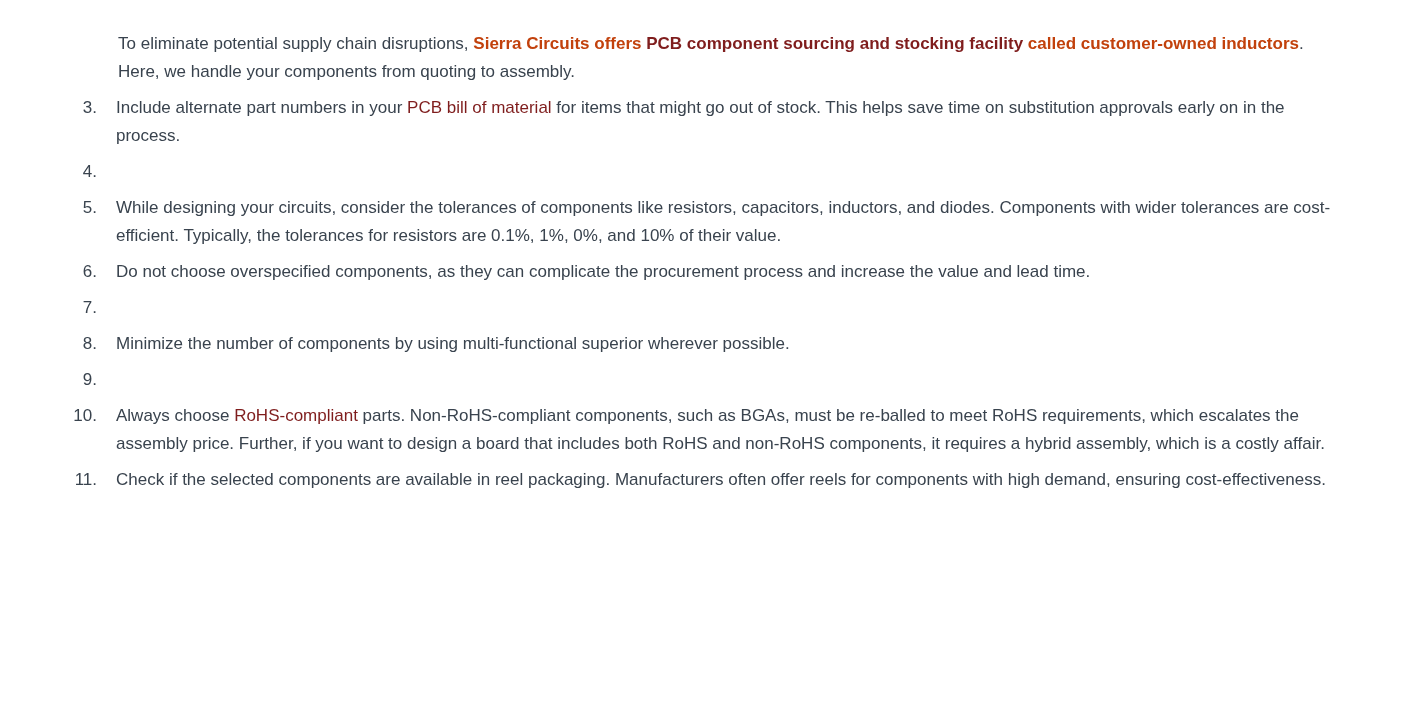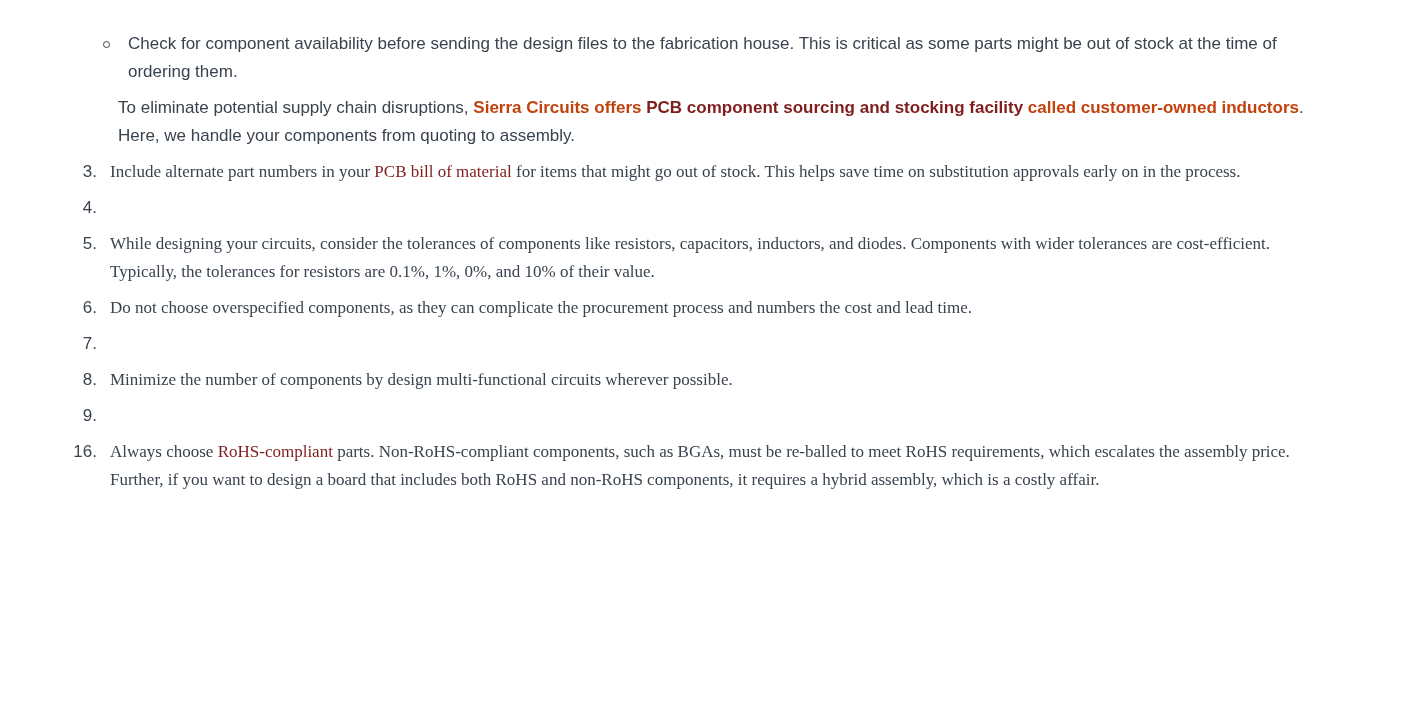--- a/index.html
+++ b/index.html
@@ -29,65 +29,65 @@
   }
   .bullet-text { max-width: 1185px; }
 
   
   .para { margin-left: 118px; max-width: 1212px; margin-bottom: 8px; }
 
   
   ol.list { list-style: none; }
   ol.list li { display: flex; margin-bottom: 8px; }
   .num { width: 97px; text-align: right; flex-shrink: 0; }
-  .li-content { margin-left: 13px; flex: 1; max-width: 1216px; font-family: Liberation Serif, serif; }
+  .li-content { margin-left: 19px; flex: 1; max-width: 1216px; }
 
   
   .normal { color: #39434e; }
   .bold { font-weight: 700; color: #c2410c; }
   a.link, a.link-bold { color: #7f1d1d; text-decoration: none; cursor: pointer; }
   a.link-bold { font-weight: 700; }
 </style>
 </head>
 <body>
 
 <div class="doc">
 
-  <div class="bullet-row">
-    <span class="bullet-marker"></span>
-    <span class="bullet-text"><span class="normal">Check for component availability before sending the design files to the fabrication house. This is critical as some parts might be out of stock at the time of ordering them.</span></span>
-  </div>
 
   <p class="para"><span class="normal">To eliminate potential supply chain disruptions, </span><span class="bold">Sierra Circuits offers </span><a href="#" class="link-bold">PCB component sourcing and stocking facility</a><span class="bold"> called customer-owned inductors</span><span class="normal">. Here, we handle your components from quoting to assembly.</span></p>
 
   <ol class="list">
       <li>
         <span class="num">3.</span>
         <span class="li-content"><span class="normal">Include alternate part numbers in your </span><a href="#" class="link">PCB bill of material</a><span class="normal"> for items that might go out of stock. This helps save time on substitution approvals early on in the process.</span></span>
       </li>
       <li>
         <span class="num">4.</span>
       </li>
       <li>
         <span class="num">5.</span>
         <span class="li-content"><span class="normal">While designing your circuits, consider the tolerances of components like resistors, capacitors, inductors, and diodes. Components with wider tolerances are cost-efficient. Typically, the tolerances for resistors are 0.1%, 1%, 0%, and 10% of their value.</span></span>
       </li>
       <li>
         <span class="num">6.</span>
-        <span class="li-content"><span class="normal">Do not choose overspecified components, as they can complicate the procurement process and numbers the cost and lead time.</span></span>
+        <span class="li-content"><span class="normal">Do not choose overspecified components, as they can complicate the procurement process and increase the value and lead time.</span></span>
       </li>
       <li>
         <span class="num">7.</span>
       </li>
       <li>
         <span class="num">8.</span>
-        <span class="li-content"><span class="normal">Minimize the number of components by design multi-functional circuits wherever possible.</span></span>
+        <span class="li-content"><span class="normal">Minimize the number of components by using multi-functional superior wherever possible.</span></span>
       </li>
       <li>
         <span class="num">9.</span>
       </li>
       <li>
-        <span class="num">16.</span>
+        <span class="num">10.</span>
         <span class="li-content"><span class="normal">Always choose </span><a href="#" class="link">RoHS-compliant</a><span class="normal"> parts. Non-RoHS-compliant components, such as BGAs, must be re-balled to meet RoHS requirements, which escalates the assembly price. Further, if you want to design a board that includes both RoHS and non-RoHS components, it requires a hybrid assembly, which is a costly affair.</span></span>
+      </li>
+      <li>
+        <span class="num">11.</span>
+        <span class="li-content"><span class="normal">Check if the selected components are available in reel packaging. Manufacturers often offer reels for components with high demand, ensuring cost-effectiveness.</span></span>
       </li>
     </ol>
 
 </div>
 
 </body></html>

